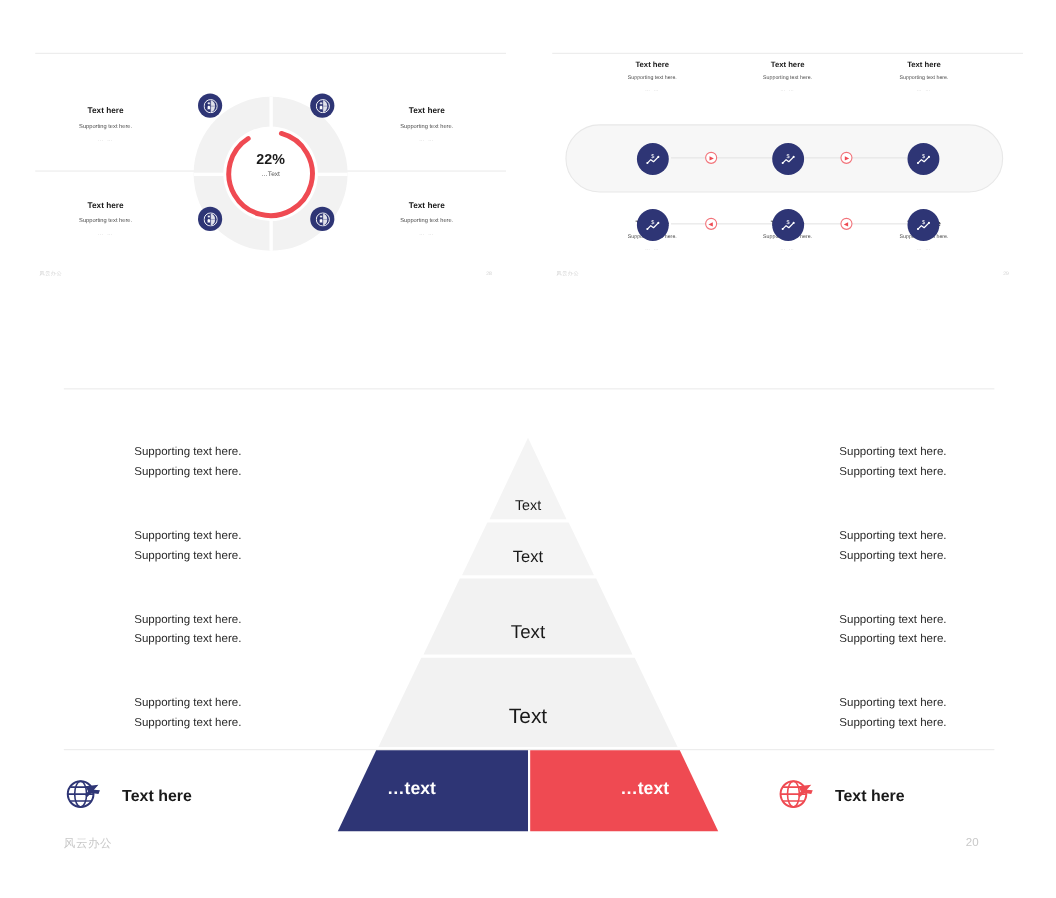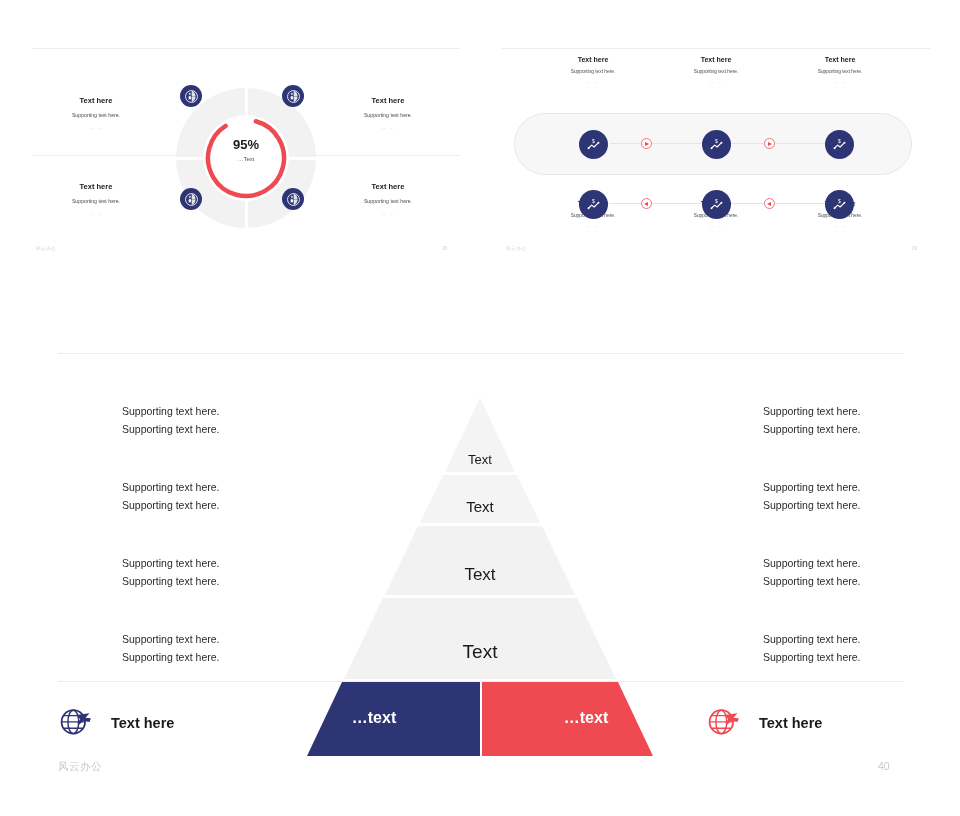--- a/index.html
+++ b/index.html
@@ -149,21 +149,21 @@
 
     <div class="donut-wrap">
       <div class="donut-ring"></div>
       <div class="donut-cross-v"></div>
       <div class="donut-cross-h"></div>
       <div class="donut-hole"></div>
       <svg class="donut-arc" viewBox="0 0 100 100">
         <circle cx="50" cy="50" r="38" fill="none" stroke="#ef4a52" stroke-width="4.5" stroke-linecap="round" stroke-dasharray="207 239" transform="rotate(-75 50 50)"></circle>
       </svg>
       <div class="donut-center">
-        <div class="donut-value">95%</div>
+        <div class="donut-value">22%</div>
         <div class="donut-sub">…Text</div>
       </div>
     </div>
 
     <div class="badge" style="left:150px;top:47px;">
       <svg width="13" height="13" viewBox="0 0 24 24">
         <circle cx="12" cy="12" r="11" fill="none" stroke="#fff" stroke-width="1.6"></circle>
         <path d="M12 1.6 A11 11 0 0 1 12 22.4 Z" fill="#fff" opacity=".85"></path>
         <path d="M4 12 h16 M12 1.6 v20.8" stroke="#2e3575" stroke-width="1" opacity=".6"></path>
         <circle cx="9" cy="7.2" r="2.1" fill="#fff" stroke="#2e3575" stroke-width=".8"></circle>
@@ -385,16 +385,16 @@
           <circle cx="17" cy="21" r="13" fill="none" stroke="#ef4a52" stroke-width="2"></circle>
           <ellipse cx="17" cy="21" rx="6" ry="13" fill="none" stroke="#ef4a52" stroke-width="1.6"></ellipse>
           <path d="M4 21 h26 M6.5 14 h21 M6.5 28 h21" stroke="#ef4a52" stroke-width="1.6" fill="none"></path>
           <path d="M22 13 l13 -1.5 -4.5 5 6 .5 -1.5 4 -7 -1 -5 4.5 -1.5 -3 3 -3 z" fill="#ef4a52"></path>
         </svg>
       </span>
       <span class="b-label">Text here</span>
     </div>
 
     <div class="footer-brand">风云办公</div>
-    <div class="footer-page">40</div>
+    <div class="footer-page">20</div>
   </div>
 
 </div>
 
 </body></html>

